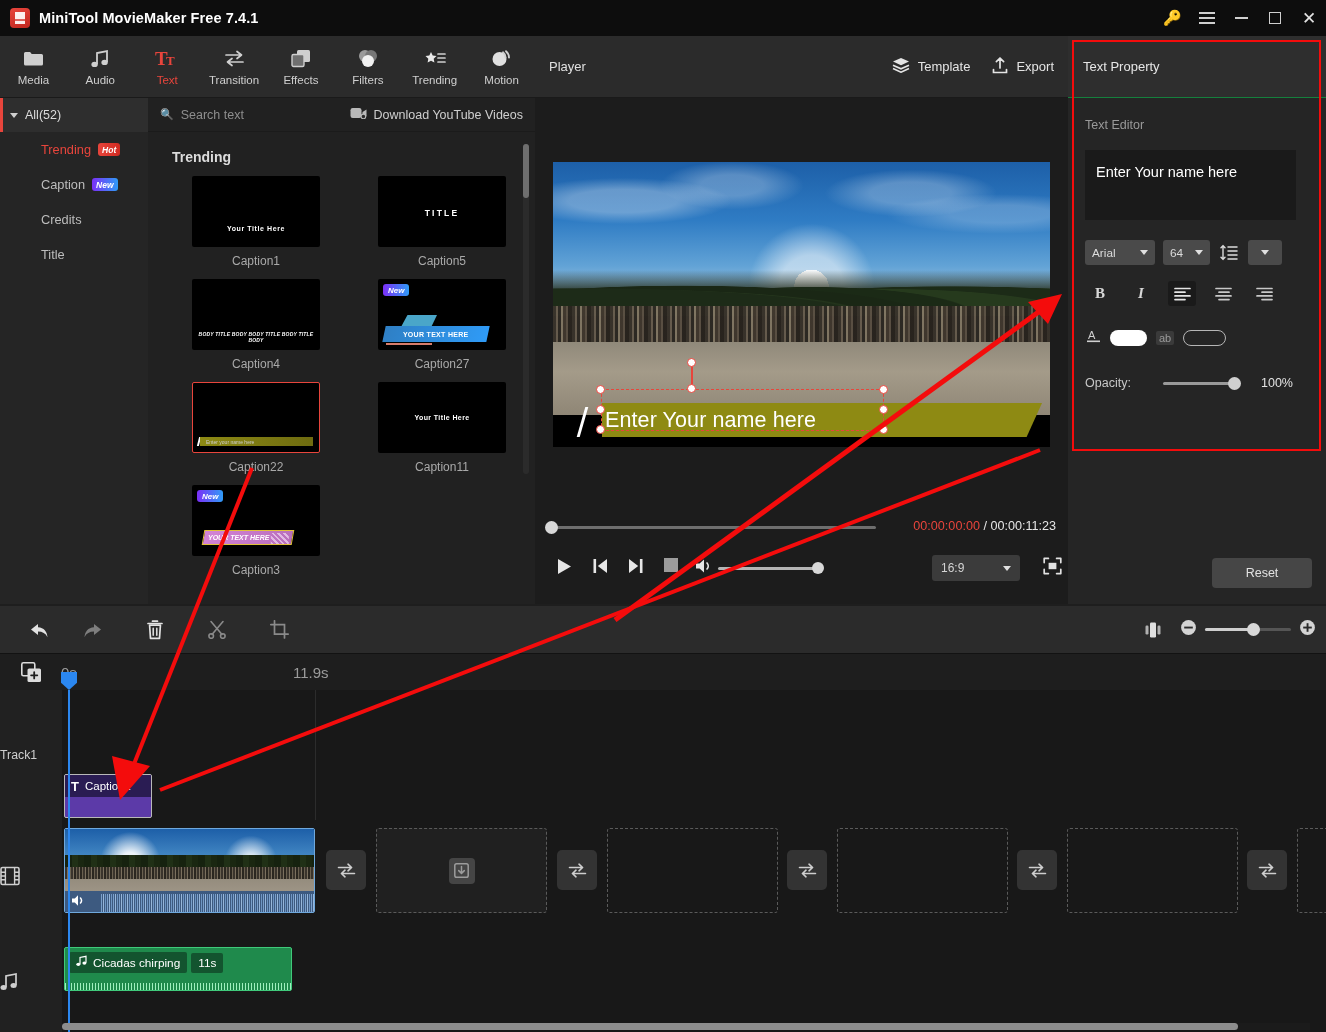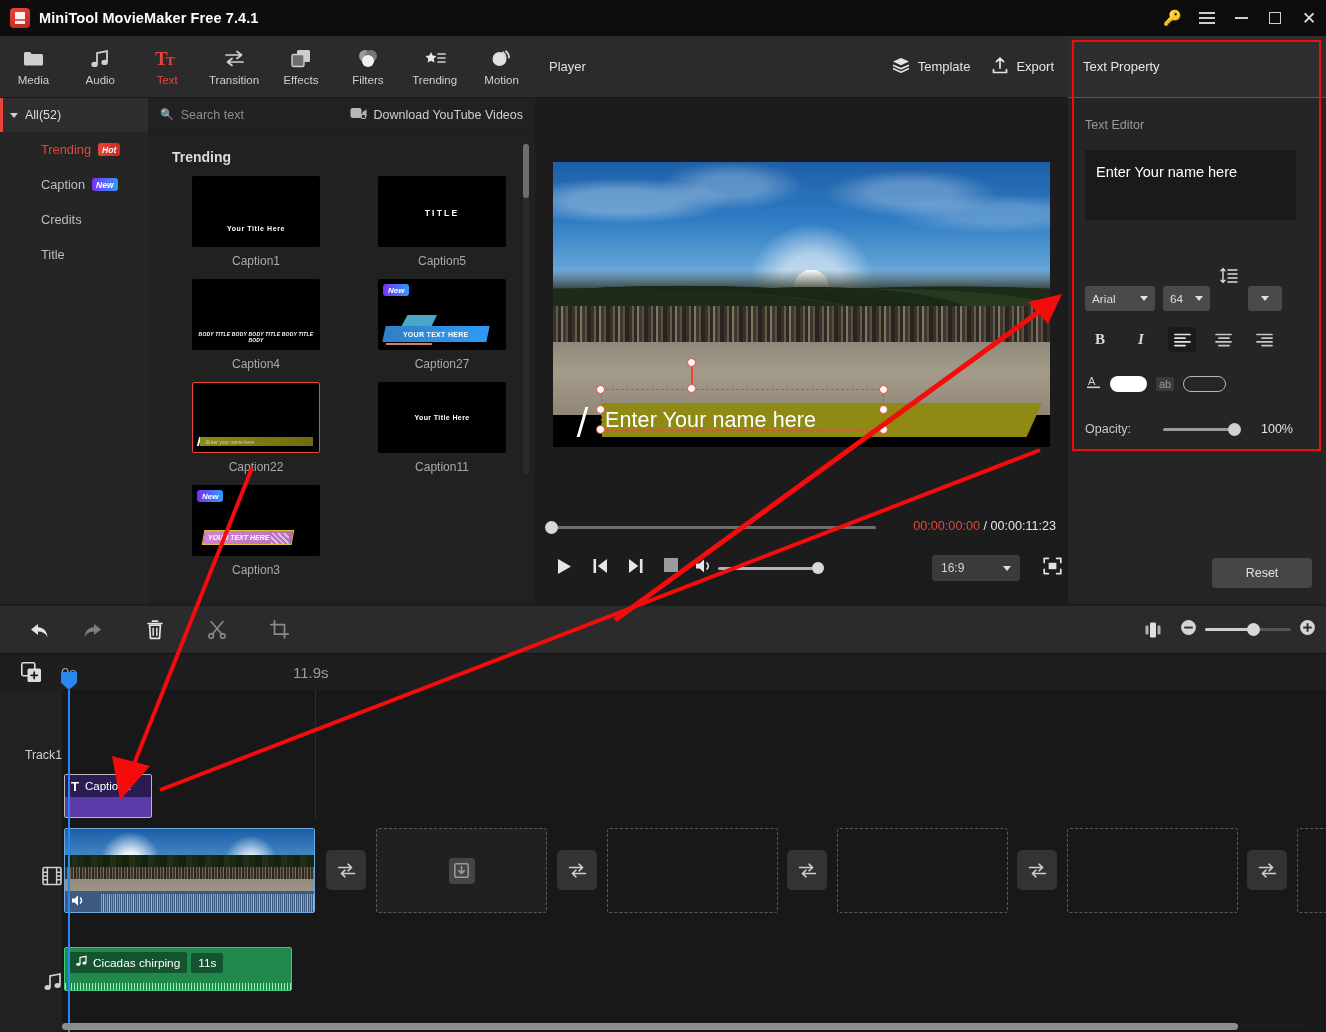--- a/index.html
+++ b/index.html
@@ -263,21 +263,21 @@
   }
   .rp-sub { font-size: 12.5px; color: #9a9a9a; margin: 20px 0 0 17px; }
   .texted {
     margin: 18px 0 0 17px; width: 211px; height: 70px; background: #1a1a1a;
     color: #fff; font-size: 14.5px; padding: 13px 11px; border: 0; outline: none;
     resize: none; font-family: inherit; line-height: 1.3;
   }
   .fontrow { display:flex; align-items:center; gap: 8px; margin: 16px 0 0 17px; }
   .sel-ctl {
     height: 25px; background: #4a4a4a; border-radius: 3px; display: flex; align-items: center;
-    justify-content: space-between; padding: 0 7px; font-size: 11.8px; color: #dcdcdc; gap: 6px; margin-top: 46px;
+    justify-content: space-between; padding: 0 7px; font-size: 11.8px; color: #dcdcdc; gap: 6px;
   }
   .chev { width: 0; height: 0; border-left: 4.5px solid transparent; border-right: 4.5px solid transparent;
           border-top: 5px solid #e0e0e0; }
   .stylerow { display:flex; align-items:center; gap: 13px; margin: 16px 0 0 18px; }
   .sbtn { width: 28px; height: 25px; display:flex; align-items:center; justify-content:center;
           border-radius: 3px; color:#d8d8d8; font-size: 15px; }
   .sbtn.on { background: #1a1a1a; }
   .colorrow { display:flex; align-items:center; gap: 9px; margin: 22px 0 0 18px; }
   .sw-fill { width: 37px; height: 16px; border-radius: 8px; background: #fff; }
   .sw-out { width: 43px; height: 16px; border-radius: 8px; background: transparent; border: 1.4px solid #b6b6b6; }
@@ -308,21 +308,21 @@
   .ruler {
     position:absolute; top:654px; left:0; width:1326px; height:36px; background:#1e1e1e;
   }
   .ruler-head { position:absolute; left:0; top:0; width:62px; height:36px; background:#1e1e1e;
                 display:flex; align-items:center; justify-content:center; }
   .rtick { position:absolute; top:10px; font-size:15px; color:#9b9b9b; }
 
   .tracks { position:absolute; top:690px; left:0; width:1326px; height:342px; background:#181818; }
   .thead {
     position:absolute; left:0; width:62px; background:#212121;
-    display:flex; align-items:center; justify-content:flex-end; color:#cfcfcf; font-size:12.3px;
+    display:flex; align-items:center; justify-content:flex-start; color:#cfcfcf; font-size:12.3px;
   }
   .tbody { position:absolute; left:62px; right:0; }
   .vline { position:absolute; top:0; bottom:0; width:1px; background:#2c2c2c; }
 
   .clip-text {
     position:absolute; left:2px; top:10px; width:88px; height:44px;
     background:#5c3aa8; border:1.6px solid #b9b9b9; border-radius:2px; overflow:hidden;
   }
   .clip-text-hdr { height:22px; background:#2a1c53; display:flex; align-items:center; gap:6px; padding-left:6px;}
   .clip-text-hdr .tIcon { color:#fff; font-size:13px; font-weight:bold; }

